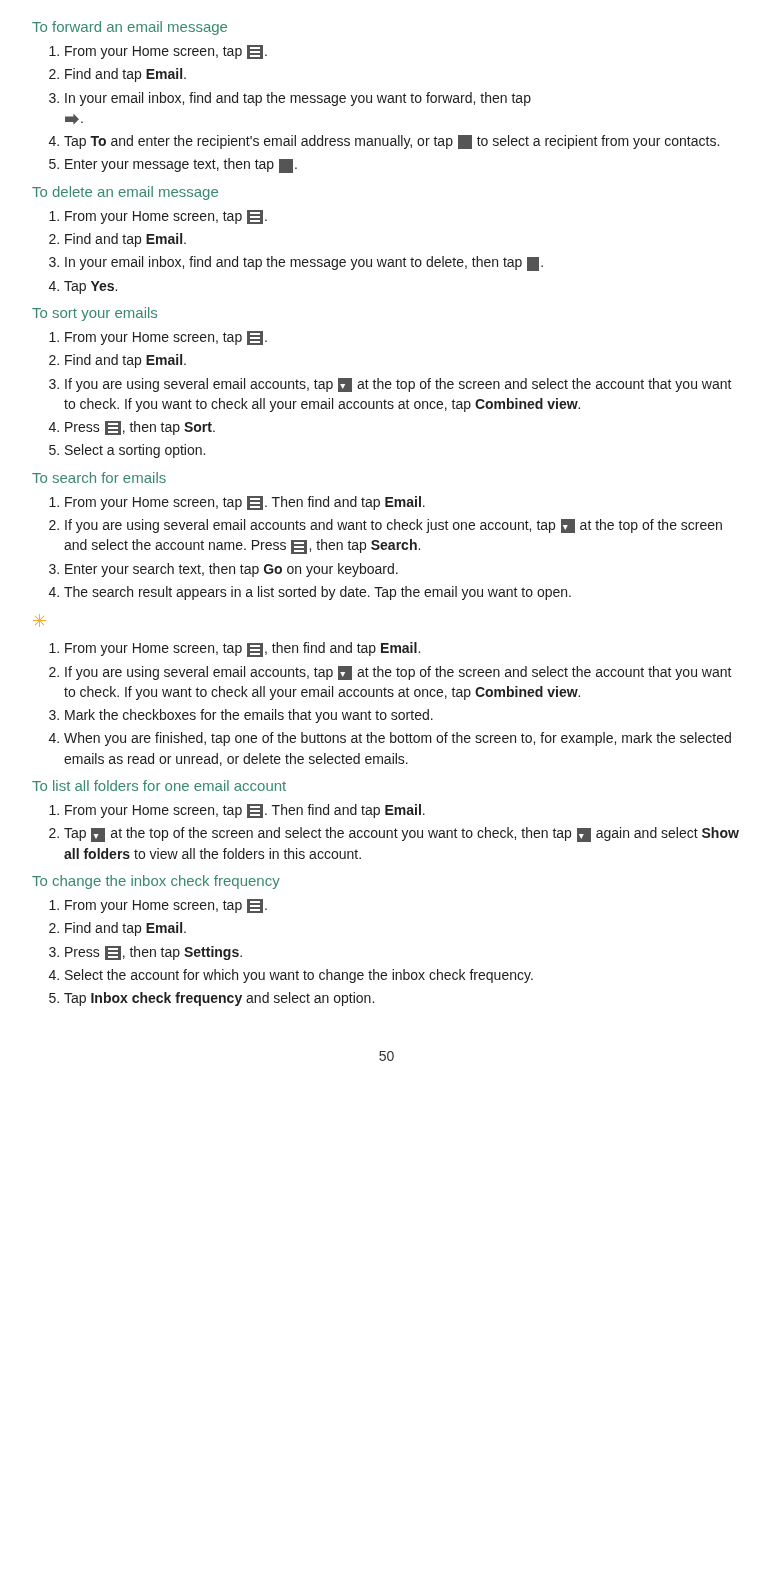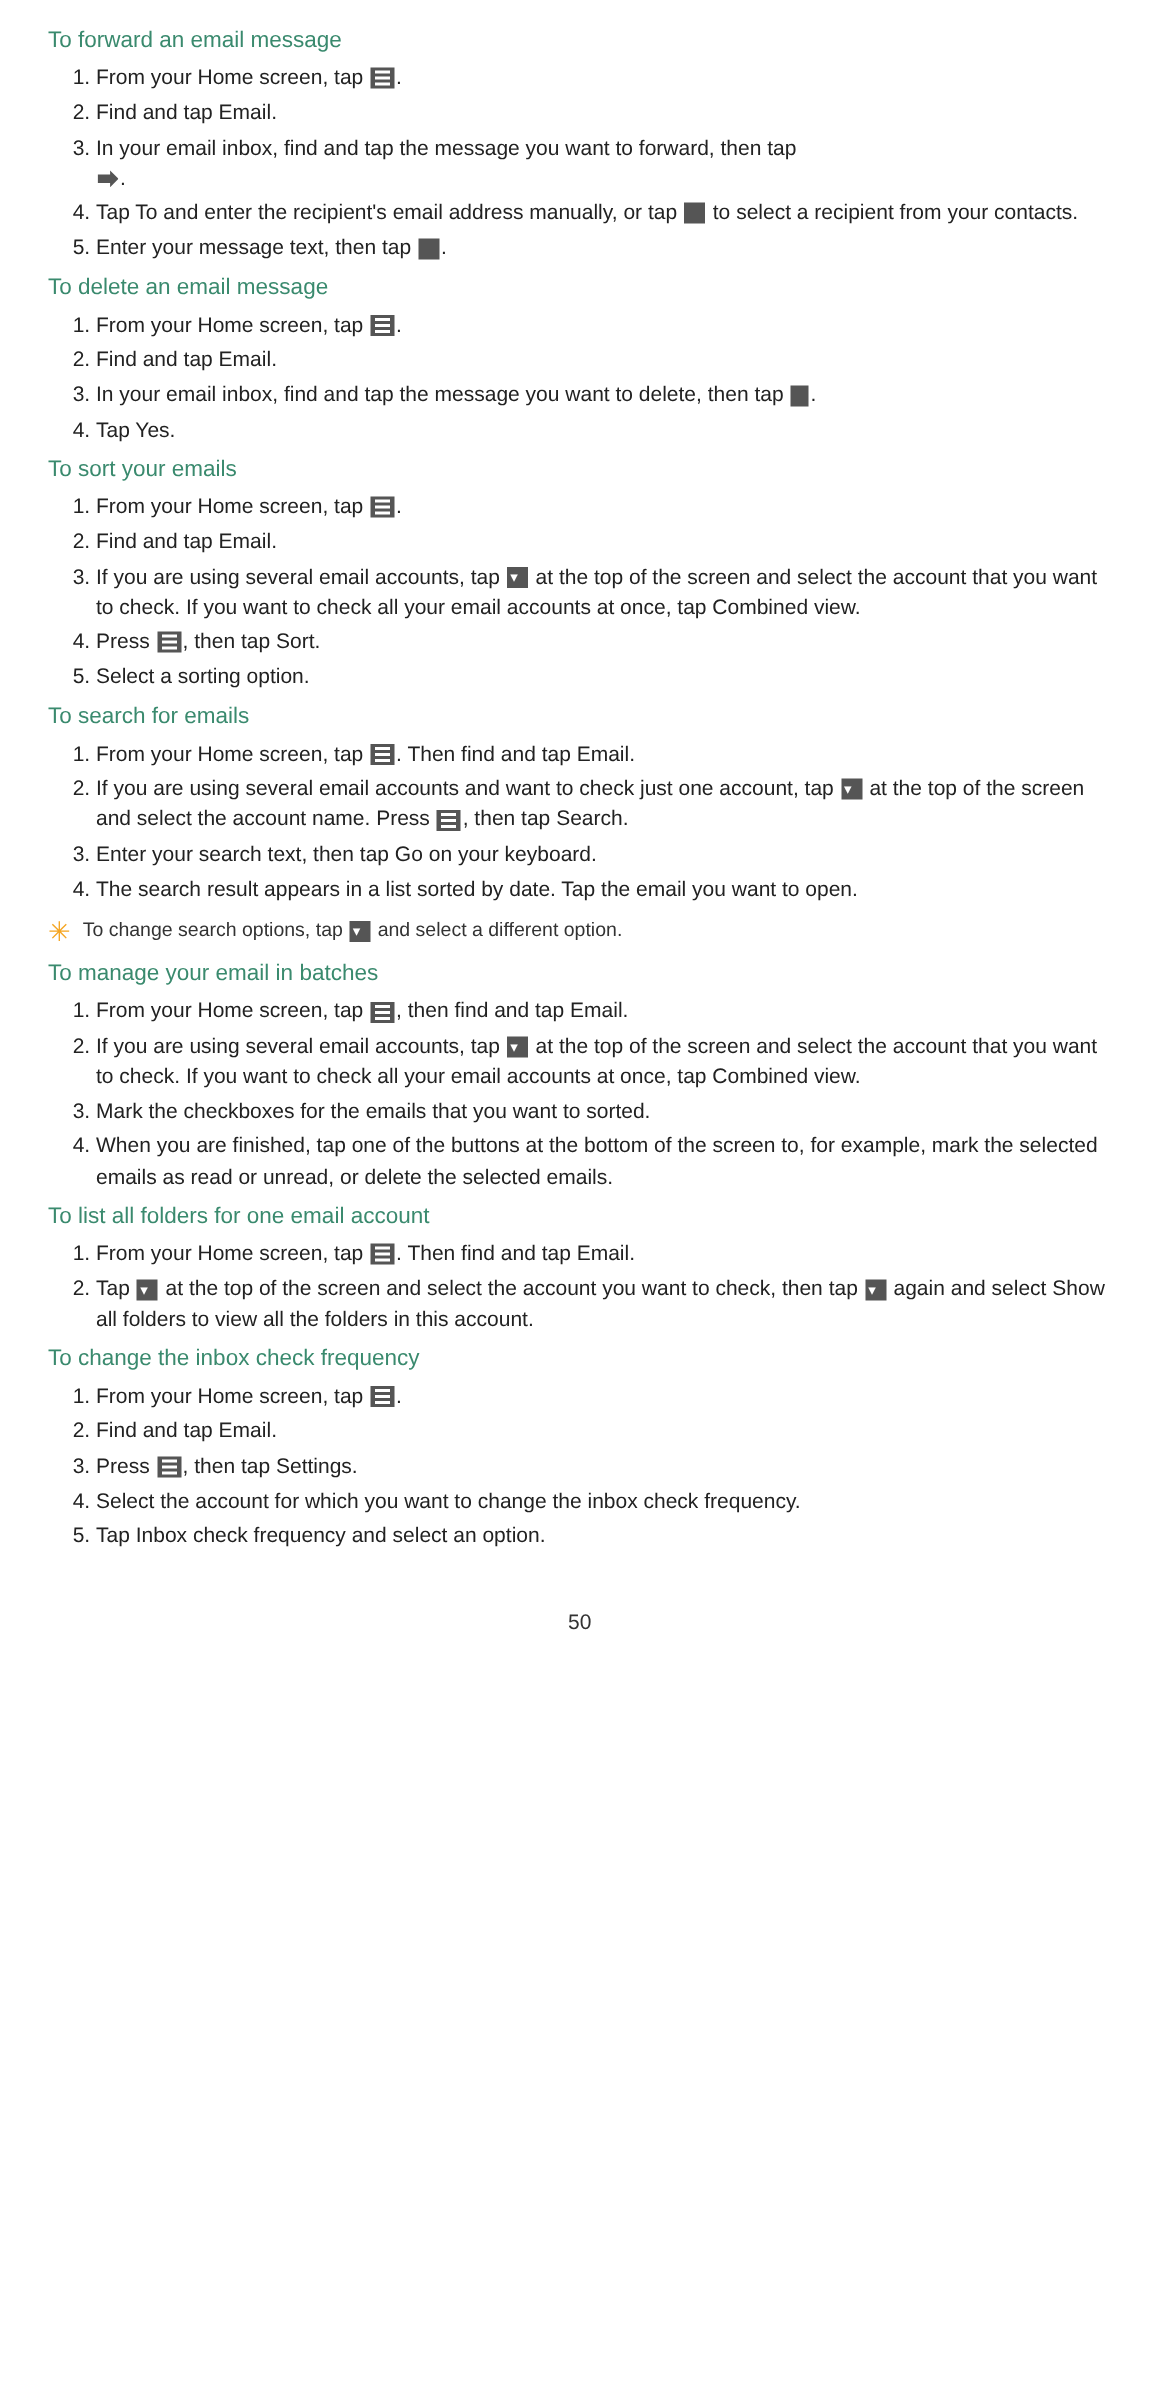--- a/index.html
+++ b/index.html
@@ -21,21 +21,21 @@
     }
     ol {
       margin-left: 32px;
       margin-bottom: 0;
     }
     ol li {
       margin-bottom: 3px;
       line-height: 1.45;
       font-size: 14px;
     }
-    .bold { font-weight: normal; }
+    .bold { font-weight: bold; }
     .icon-grid {
       display: inline-block;
       width: 16px;
       height: 14px;
       background: #555;
       vertical-align: middle;
       position: relative;
       margin: 0 1px;
     }
     .icon-grid::before,
@@ -173,26 +173,24 @@
   <div class="section">
     <div class="section-title">To search for emails</div>
     <ol>
       <li>From your Home screen, tap <span class="icon-grid"></span>. Then find and tap <span class="bold">Email</span>.</li>
       <li>If you are using several email accounts and want to check just one account, tap <span class="icon-dropdown"></span> at the top of the screen and select the account name. Press <span class="icon-grid"></span>, then tap <span class="bold">Search</span>.</li>
       <li>Enter your search text, then tap <span class="bold">Go</span> on your keyboard.</li>
       <li>The search result appears in a list sorted by date. Tap the email you want to open.</li>
     </ol>
     <div class="tip-row">
       <span class="tip-icon">✳</span>
-      <span>To change search options, tap <span class="icon-dropdown"></span> and select a different option.</span>
     </div>
   </div>
 
   <div class="section">
-    <div class="section-title">To manage your email in batches</div>
     <ol>
       <li>From your Home screen, tap <span class="icon-grid"></span>, then find and tap <span class="bold">Email</span>.</li>
       <li>If you are using several email accounts, tap <span class="icon-dropdown"></span> at the top of the screen and select the account that you want to check. If you want to check all your email accounts at once, tap <span class="bold">Combined view</span>.</li>
       <li>Mark the checkboxes for the emails that you want to sorted.</li>
       <li>When you are finished, tap one of the buttons at the bottom of the screen to, for example, mark the selected emails as read or unread, or delete the selected emails.</li>
     </ol>
   </div>
 
   <div class="section">
     <div class="section-title">To list all folders for one email account</div>

